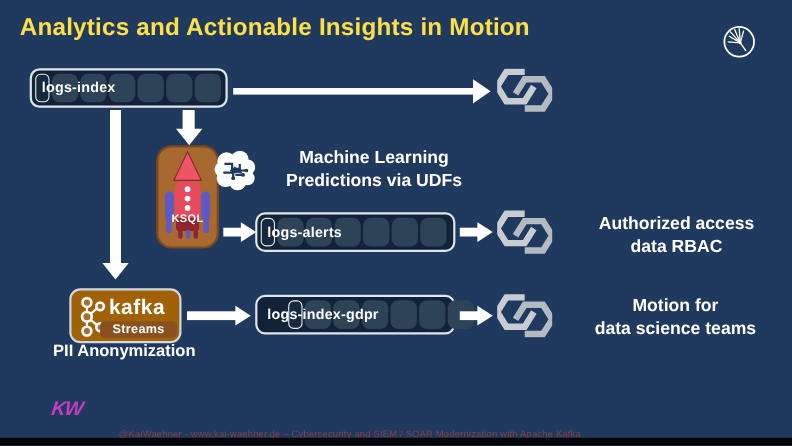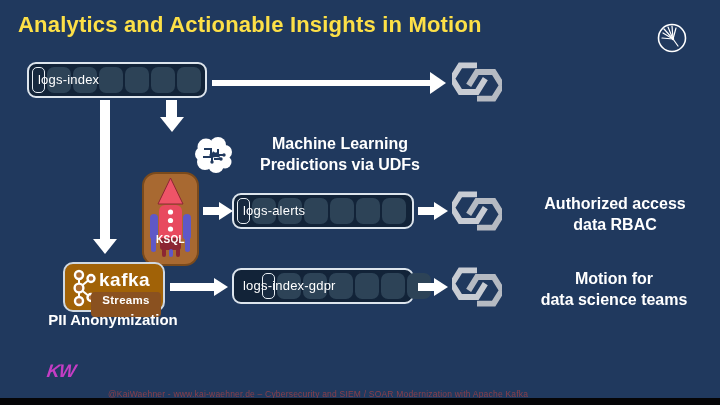--- a/index.html
+++ b/index.html
@@ -19,54 +19,54 @@
   
   .topic{
     position:absolute;height:36px;box-sizing:border-box;
     background:#122338;border:2px solid #dde5ed;border-radius:9px;
     display:flex;align-items:center;gap:2px;padding:2px 3px;
   }
   .seg{flex:none;width:24px;height:26px;border-radius:7px;background:#2d4357;}
   .seg-hl{flex:none;width:13px;height:26px;border-radius:5px;background:#17293f;border:1.5px solid #e8eef4;box-sizing:border-box;}
   .topic-label{
     position:absolute;left:9px;top:0;height:32px;line-height:32px;
-    color:#fff;font-size:13px;font-weight:400;letter-spacing:.2px;white-space:nowrap;text-align:center;
+    color:#fff;font-size:13px;font-weight:700;letter-spacing:.2px;white-space:nowrap;text-align:center;
   }
   #topic-1{left:27px;top:62px;width:180px;}
   #topic-2{left:232px;top:193px;width:182px;}
   #topic-3{left:232px;top:268px;width:182px;padding-left:28px;}
 
   
   .shaft{position:absolute;background:#fff;}
   .head-r{position:absolute;width:0;height:0;border-top:9px solid transparent;border-bottom:9px solid transparent;border-left:14px solid #fff;}
   .head-r.big{border-top:11px solid transparent;border-bottom:11px solid transparent;border-left:16px solid #fff;}
   .head-d{position:absolute;width:0;height:0;border-left:12px solid transparent;border-right:12px solid transparent;border-top:15px solid #fff;}
 
   
   .ksql-box{
     position:absolute;left:142px;top:132px;width:57px;height:94px;
-    background:#a86931;border:2px solid #7a4a1c;border-radius:14px;box-sizing:border-box;margin-top:40px;
+    background:#a86931;border:2px solid #7a4a1c;border-radius:14px;box-sizing:border-box;
   }
   .ksql-label{
     position:absolute;left:0;top:60px;width:100%;text-align:center;
     color:#fff;font-size:10px;font-weight:800;letter-spacing:.3px;
   }
   .brain{position:absolute;left:194px;top:137px;}
 
   
   .kafka-box{
     position:absolute;left:63px;top:262px;width:102px;height:50px;box-sizing:border-box;
     background:#a16207;border:2px solid #cfd8e2;border-radius:10px;
   }
   .kafka-word{
     position:absolute;left:34px;top:5px;color:#fff;
     font-size:19px;font-weight:700;letter-spacing:.5px;
   }
   .streams-ribbon{
-    position:absolute;left:26px;top:28px;width:70px;height:25px;
+    position:absolute;left:26px;top:28px;width:70px;height:15px;
     background:#8a5120;border-radius:4px;text-align:center;
     color:#fff;font-size:11.5px;font-weight:700;line-height:17px;letter-spacing:.3px;
   }
 
   
   .note{position:absolute;color:#fff;font-weight:600;text-align:center;}
   .note span{display:block;}
   #note-ml{left:238px;top:133px;width:204px;font-size:16px;line-height:21px;}
   #note-rbac{left:524px;top:193px;width:182px;font-size:16px;line-height:21px;}
   #note-access{left:518px;top:268px;width:192px;font-size:16px;line-height:21px;}

